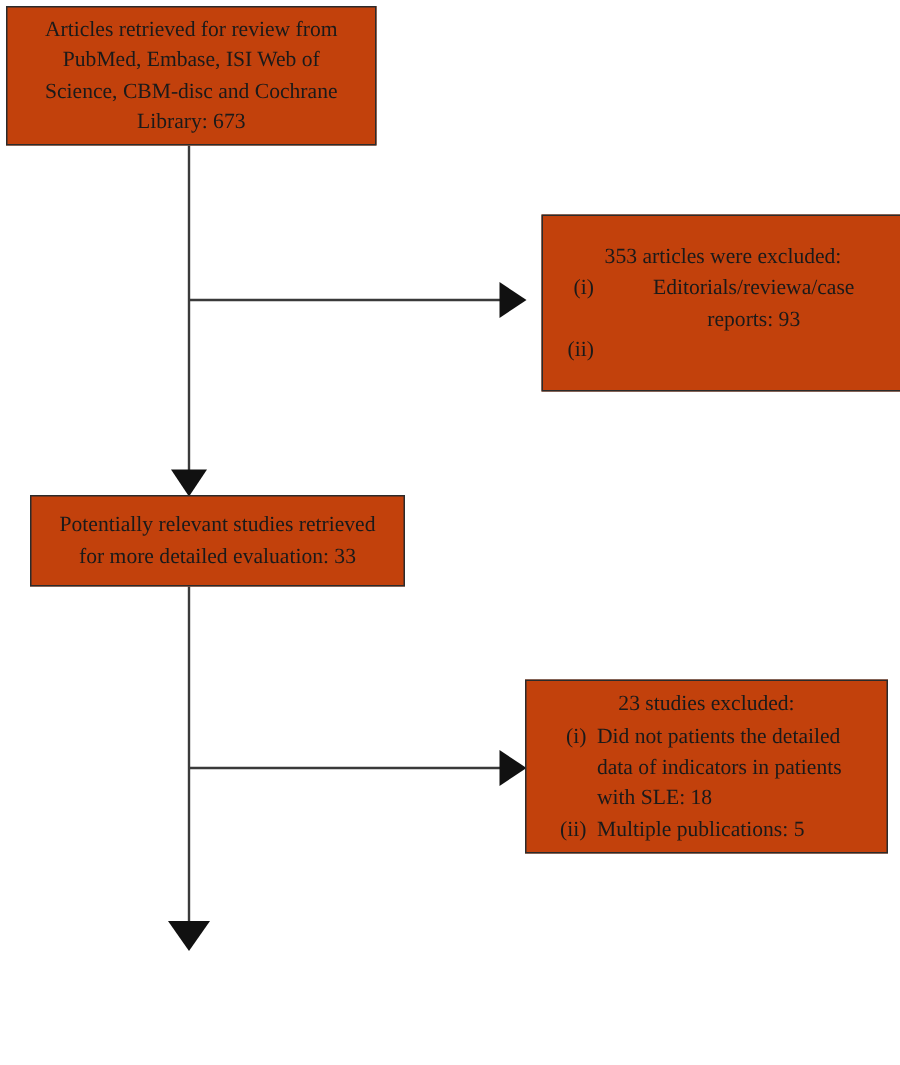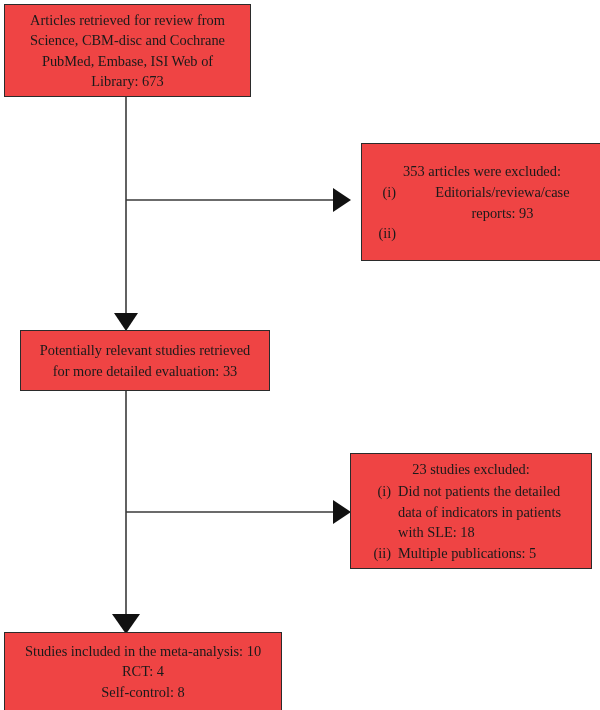--- a/index.html
+++ b/index.html
@@ -34,21 +34,21 @@
     width: 600px;
     height: 710px;
     z-index: 1;
   }
 
   
   .node {
     position: absolute;
     z-index: 2;
     box-sizing: border-box;
-    background: #ef4444;
+    background: #c2410c;
     border: 1.4px solid #2b2b2b;
     display: flex;
     flex-direction: column;
     justify-content: center;
     font-size: 14.4px;
     line-height: 1.42;
   }
 
   .node .line {
     display: block;
@@ -132,22 +132,22 @@
     <line x1="126" y1="391" x2="126" y2="616" stroke="#3a3a3a" stroke-width="1.6"></line>
 
     <line x1="126" y1="512" x2="340" y2="512" stroke="#3a3a3a" stroke-width="1.6"></line>
     <polygon points="333,500 351,512 333,524" fill="#111111"></polygon>
     <polygon points="112,614 140,614 126,634" fill="#111111"></polygon>
   </svg>
 
   <div class="node" id="node-retrieved">
     <div class="center-block">
       <span class="line">Articles retrieved for review from</span>
+      <span class="line">PubMed, Embase, ISI Web of</span>
       <span class="line">Science, CBM-disc and Cochrane</span>
-      <span class="line">PubMed, Embase, ISI Web of</span>
       <span class="line">Library: 673</span>
     </div>
   </div>
 
   <div class="node" id="node-excluded-1">
     <div class="excl-title">353 articles were excluded:</div>
     <ul class="excl-list">
       <li class="excl-item">
         <span class="excl-marker">(i)</span>
         <span class="excl-text">
@@ -181,21 +181,14 @@
       </li>
       <li class="excl-item">
         <span class="excl-marker">(ii)</span>
         <span class="excl-text">
           <span class="line">Multiple publications: 5</span>
         </span>
       </li>
     </ul>
   </div>
 
-  <div class="node" id="node-included">
-    <div class="center-block">
-      <span class="line">Studies included in the meta-analysis: 10</span>
-      <span class="line">RCT: 4</span>
-      <span class="line">Self-control: 8</span>
-    </div>
-  </div>
 
 </div>
 
 </body></html>

